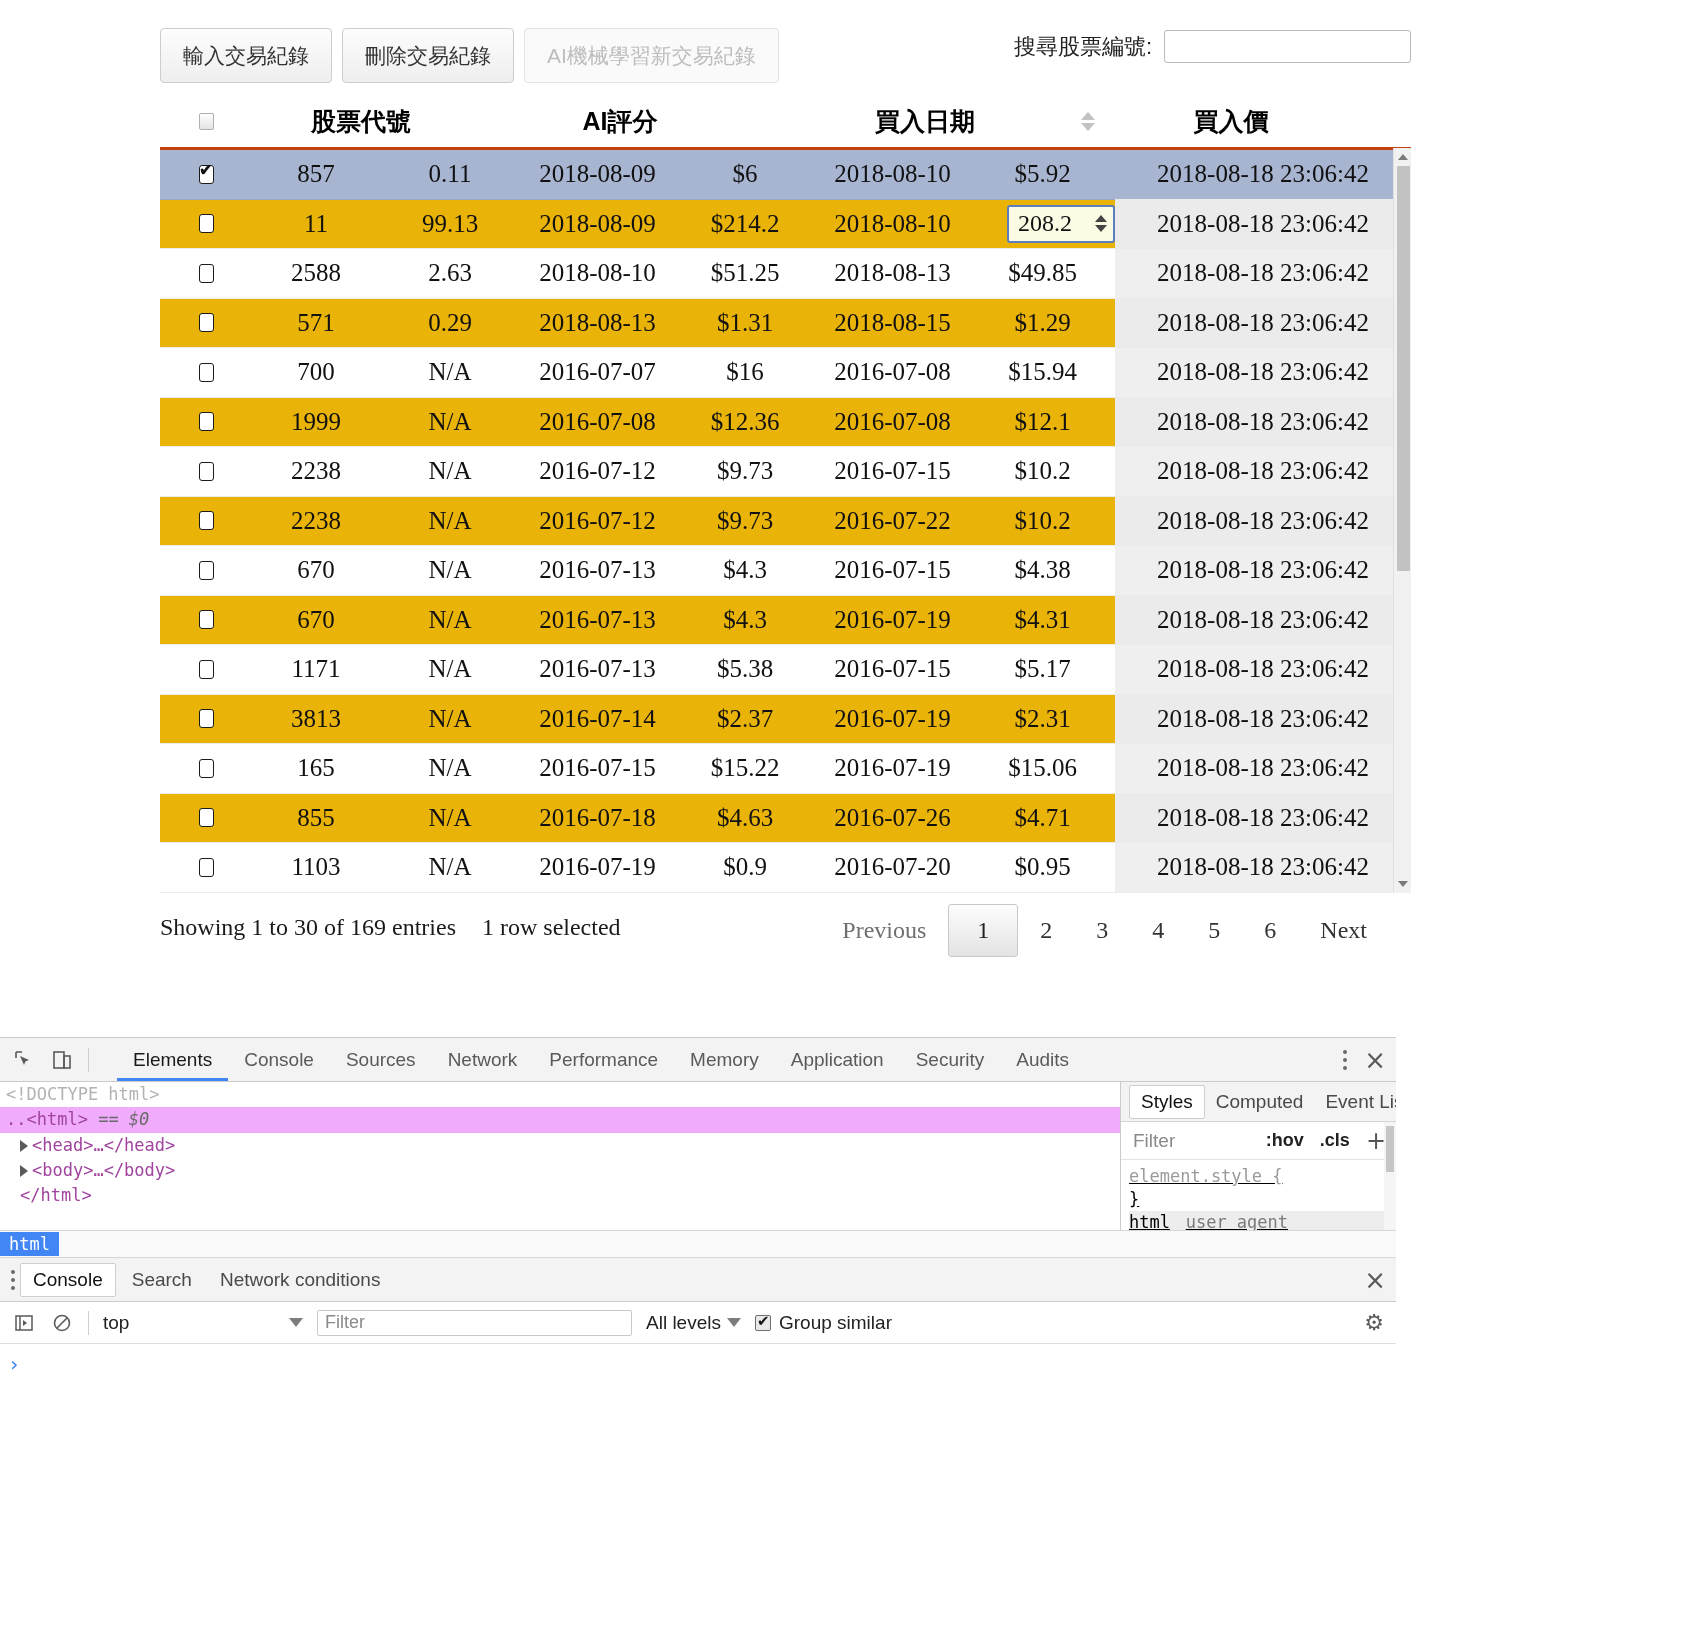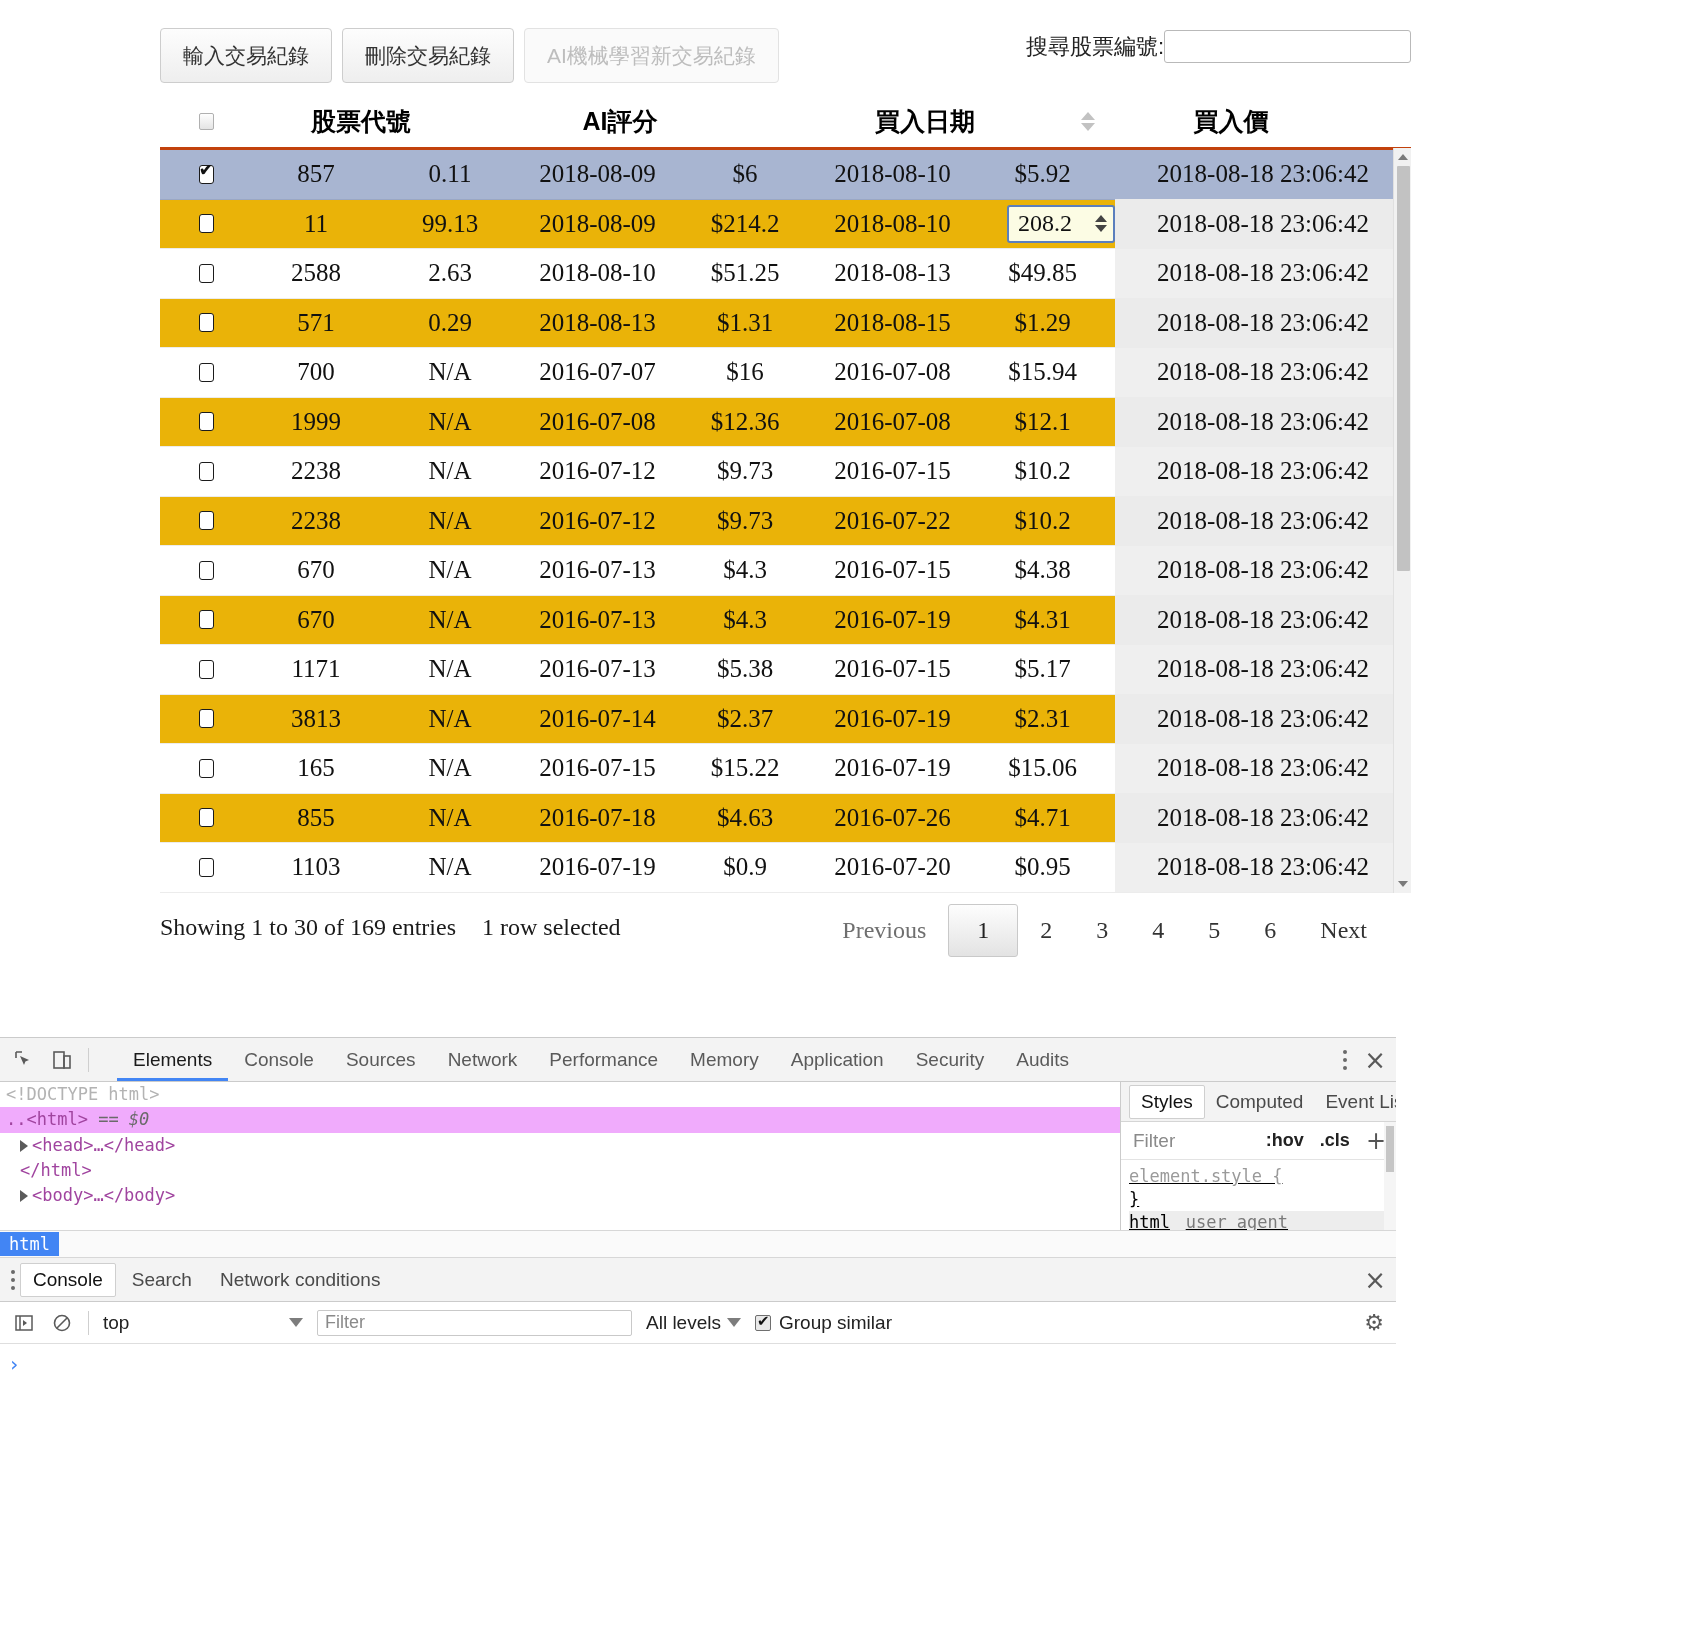--- a/index.html
+++ b/index.html
@@ -23,21 +23,21 @@
     background:linear-gradient(#fdfdfd,#eeeeee);
     border:1px solid #cdcdcd;
     border-radius:4px;
     line-height:1;
     cursor:pointer;
     white-space:nowrap;
   }
   .btn.disabled { color:#bdbdbd; background:#fafafa; border-color:#e2e2e2; cursor:default; }
 
   
-  .search-wrap { position:absolute; right:270px; top:30px; display:flex; align-items:center; }
+  .search-wrap { position:absolute; right:270px; top:30px; display:flex; align-items:center; gap:12px; }
   .search-label { font-family:"Liberation Sans", sans-serif; font-size:22px; color:#222; white-space:nowrap; }
   .search-input {
     width:247px; height:33px;
     border:1px solid #b9b9b9; border-radius:3px;
     background:#fff; padding:0 6px;
     font-family:"Liberation Sans", sans-serif; font-size:17px; color:#222;
     outline:none;
   }
 
   
@@ -525,24 +525,24 @@
     <div class="dom-pane">
       <div class="dom-line dim">&lt;!DOCTYPE html&gt;</div>
       <div class="dom-line sel">
         <span class="tagc">..&lt;html&gt;</span>
         <span class="dollar">== $0</span>
       </div>
       <div class="dom-line" style="padding-left:20px">
         <span class="tri"></span><span class="tagc">&lt;head&gt;…&lt;/head&gt;</span>
       </div>
       <div class="dom-line" style="padding-left:20px">
+        <span class="tri"></span><span class="tagc">&lt;body&gt;…&lt;/body&gt;</span>
+      </div>
+      <div class="dom-line" style="padding-left:20px">
         <span class="tagc">&lt;/html&gt;</span>
-      </div>
-      <div class="dom-line" style="padding-left:20px">
-        <span class="tri"></span><span class="tagc">&lt;body&gt;…&lt;/body&gt;</span>
       </div>
     </div>
 
     <div class="styles-pane">
       <div class="styles-tabbar">
         <div class="st-tab active">Styles</div>
         <div class="st-tab">Computed</div>
         <div class="st-tab">Event Listeners</div>
         <div class="st-more">»</div>
       </div>

